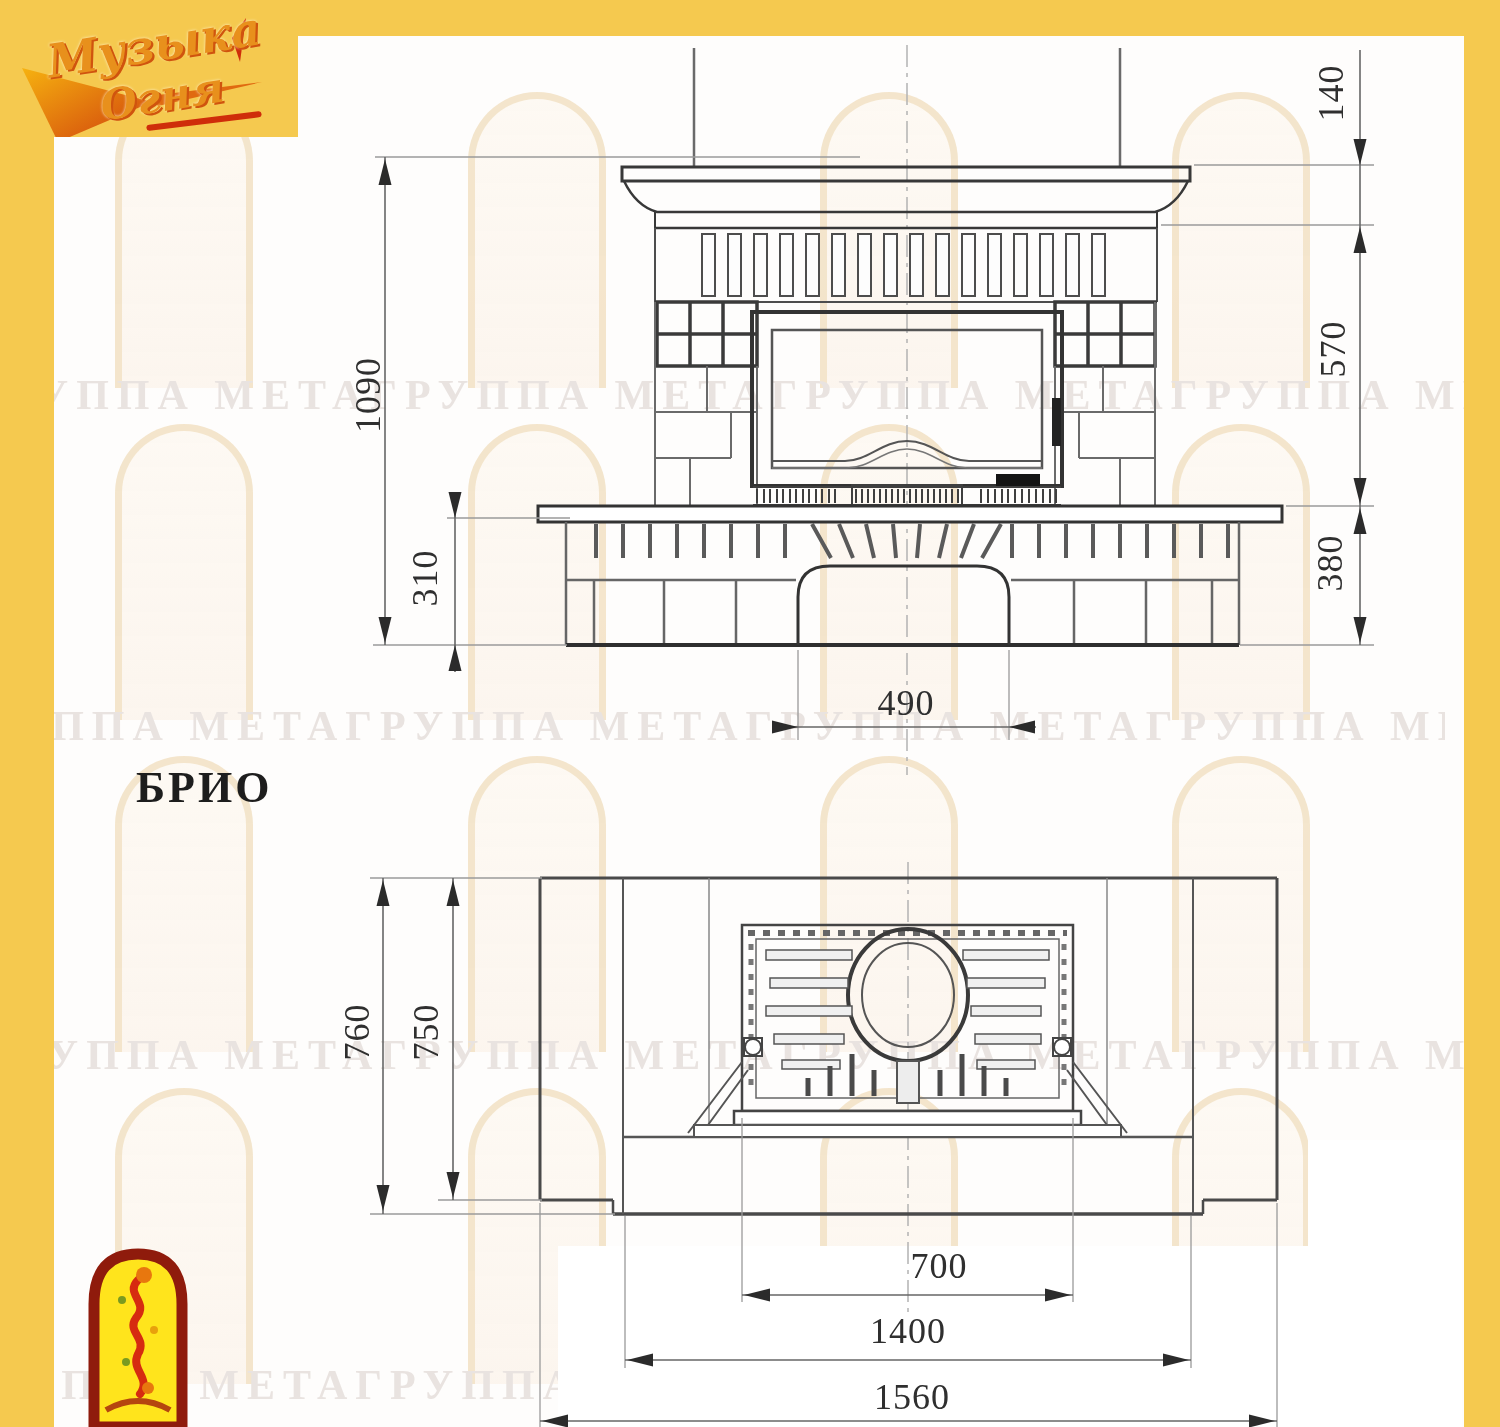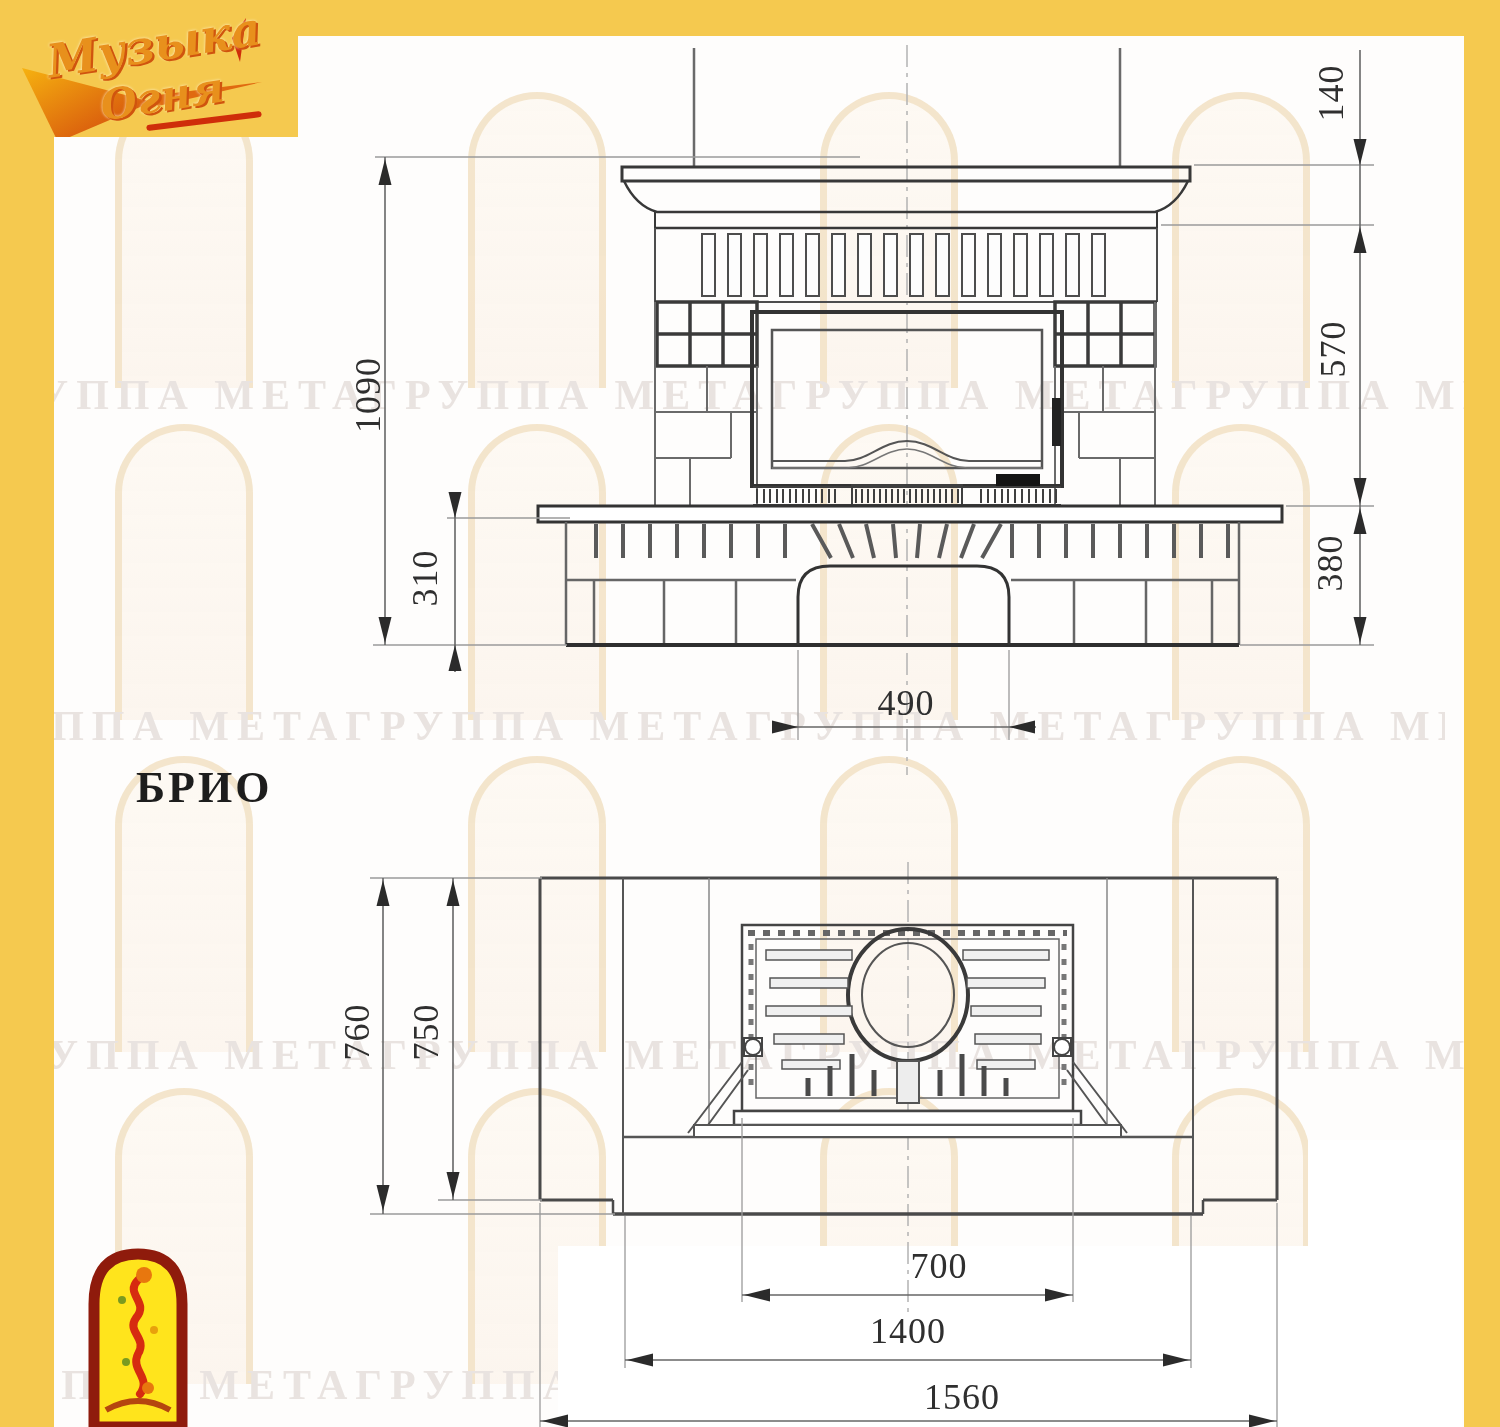--- a/index.html
+++ b/index.html
@@ -283,21 +283,21 @@
 <div class="dim v" style="left:368px;top:395px;">1090</div>
 <div class="dim v" style="left:425px;top:578px;">310</div>
 <div class="dim v" style="left:1331px;top:93px;">140</div>
 <div class="dim v" style="left:1333px;top:349px;">570</div>
 <div class="dim v" style="left:1330px;top:563px;">380</div>
 <div class="dim" style="left:906px;top:703px;">490</div>
 <div class="dim v" style="left:357px;top:1032px;">760</div>
 <div class="dim v" style="left:426px;top:1032px;">750</div>
 <div class="dim" style="left:901px;top:1266px;margin-left:38px;">700</div>
 <div class="dim" style="left:908px;top:1331px;">1400</div>
-<div class="dim" style="left:962px;top:1397px;">1560</div>
+<div class="dim" style="left:912px;top:1397px;">1560</div>
 
 <div class="model-title">БРИО</div>
 
 <div class="abs band band-top frame"></div>
 <div class="abs band band-left frame"></div>
 <div class="abs band band-right frame"></div>
 
 <div class="abs logo-block logo-layer">
   <svg width="298" height="137" viewBox="0 0 298 137" style="position:absolute;left:0;top:0;">
     <defs>

